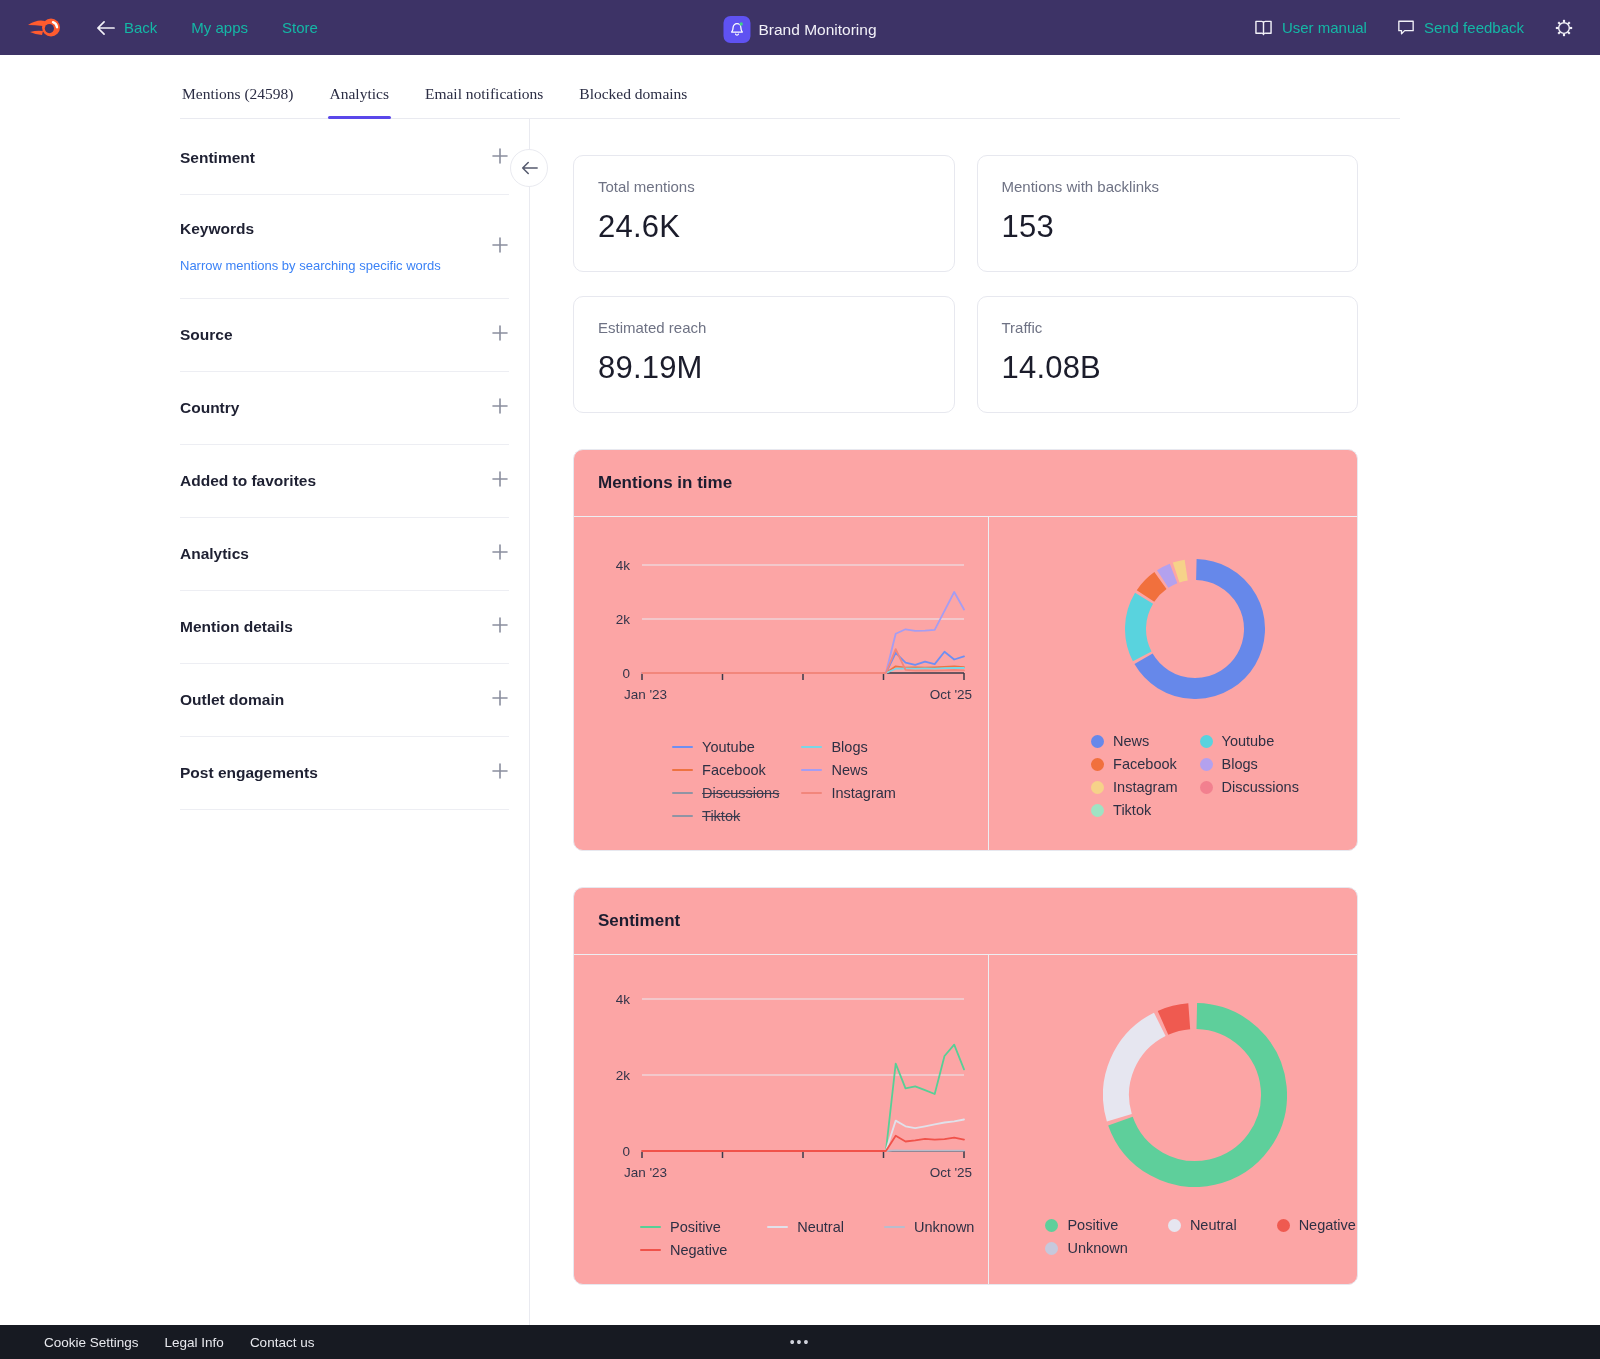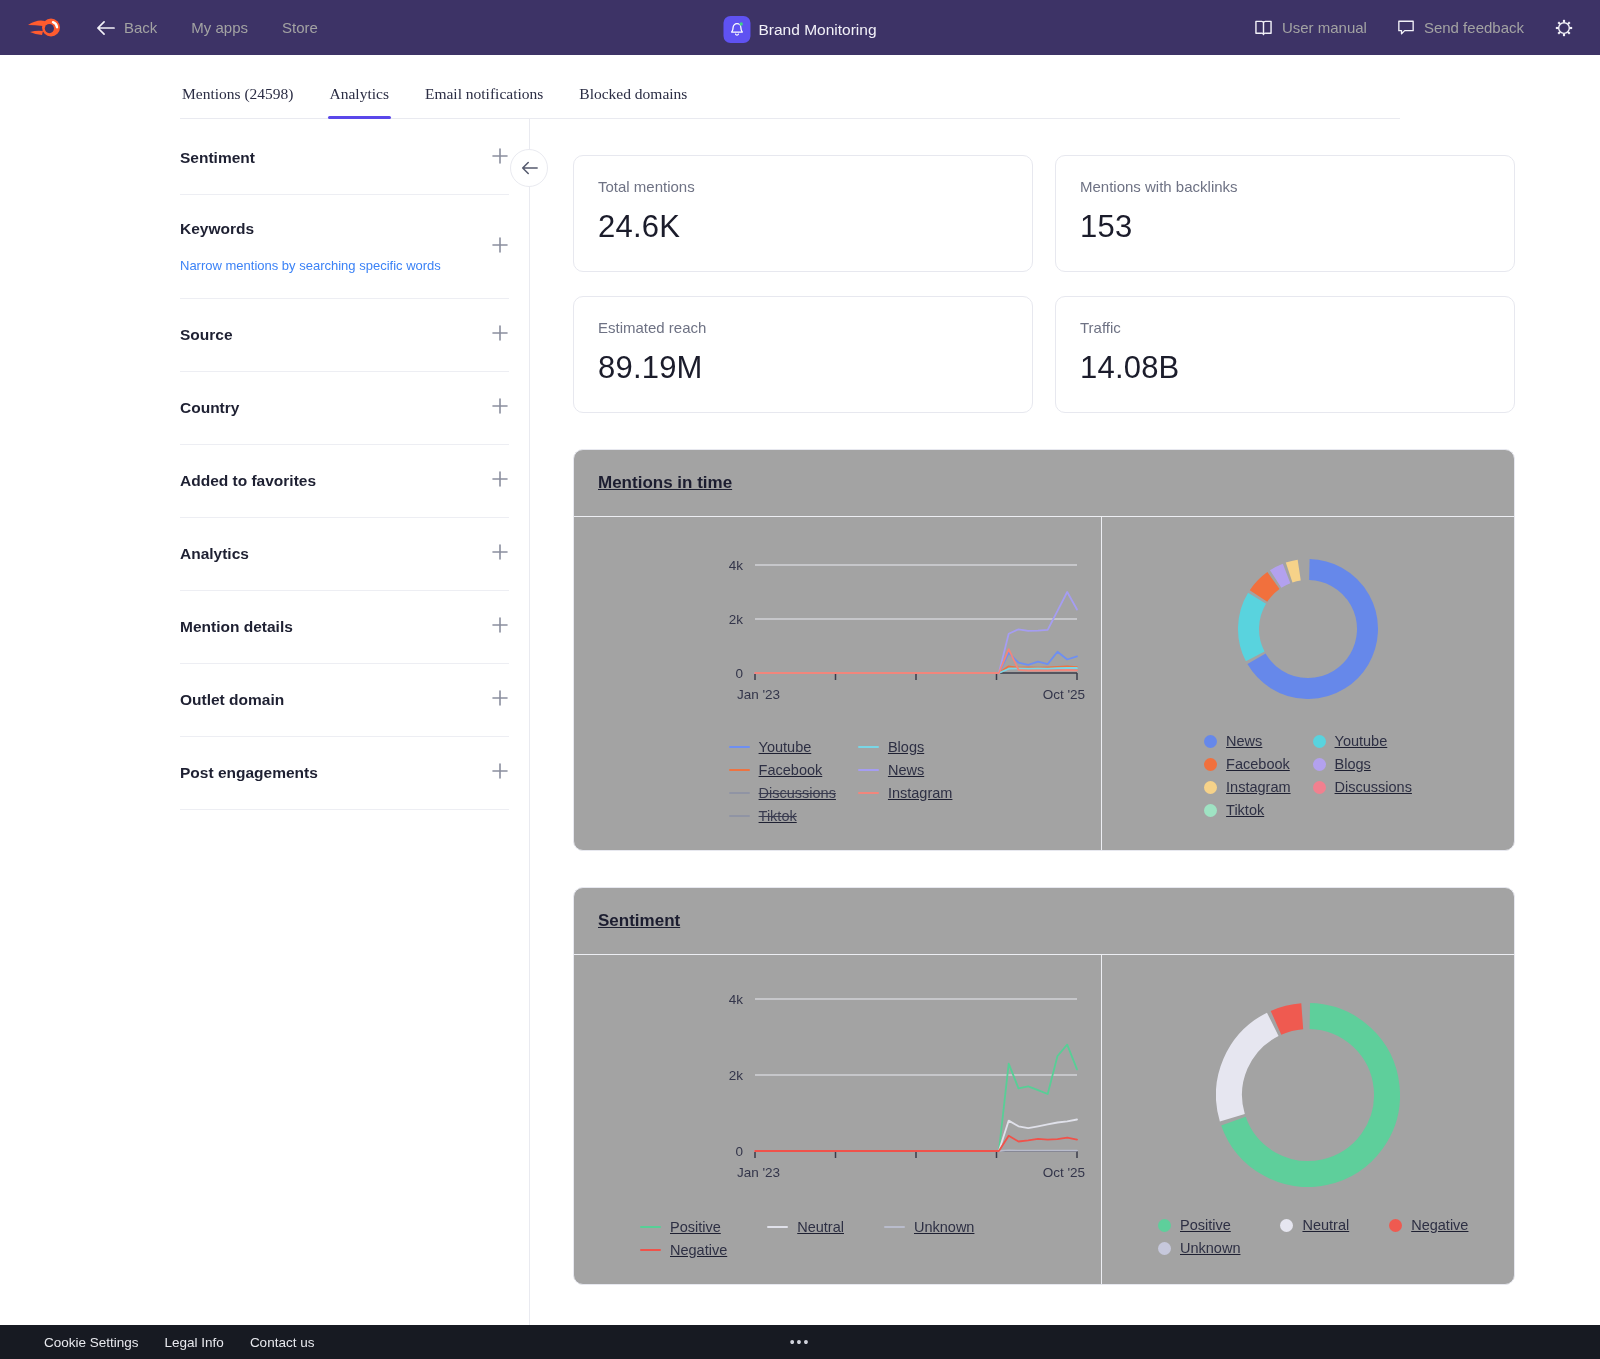--- a/index.html
+++ b/index.html
@@ -8,21 +8,21 @@
     font-family:"Liberation Sans", sans-serif;
     background:#ffffff; color:#1e2032;
     display:flex; flex-direction:column; overflow:hidden;
   }
   
   .navbar{
     height:55px; flex:0 0 55px; background:#3d3366; color:#f2f1f8;
     display:flex; align-items:center; padding:0 26px; position:relative;
   }
   .nav-left{ display:flex; align-items:center; gap:34px; }
-  .nav-item{ display:flex; align-items:center; gap:9px; font-size:15px; color:#a3a3a3; cursor:pointer; background:none;border:none; }
+  .nav-item{ display:flex; align-items:center; gap:9px; font-size:15px; color:#14b8a6; cursor:pointer; background:none;border:none; }
   .nav-right{ margin-left:auto; display:flex; align-items:center; gap:30px; }
   .nav-center{
     position:absolute; left:50%; top:0; transform:translateX(-50%);
     height:59px; display:flex; align-items:center; gap:8px; font-size:15.5px;
   }
   .app-badge{ width:27px; height:27px; border-radius:7px; background:#5f52f2; display:flex; align-items:center; justify-content:center; position:relative; }
   .logo-svg{ display:block; }
   
   .tabs-wrap{ padding:24px 0 0 180px;font-family:Liberation Serif, serif; }
   .tabs{ display:flex; gap:32px; border-bottom:1px solid #e9eaf0; width:1220px; }
@@ -47,28 +47,28 @@
   .filter-row:first-child{ padding-top:0; }
   .filter-title{ font-size:15.5px; font-weight:700; color:#1e2032; }
   .filter-desc{ font-size:13px; color:#3b82f6; margin-top:20px; font-weight:400; }
   .plus-ic{ flex:0 0 auto; }
   .collapse-btn{
     position:absolute; right:-19px; top:30px; width:38px; height:38px; border-radius:50%;
     background:#fff; border:1px solid #e9eaf0; display:flex; align-items:center; justify-content:center;
     cursor:pointer; z-index:3;
   }
   main.dash{ flex:1 1 auto; padding:36px 0 20px 43px; }
-  .dash-inner{ width:942px; }
+  .dash-inner{ width:785px; }
   
   .stats-grid{ display:grid; grid-template-columns:1fr 1fr; gap:24px 22px; }
   .stat-card{ border:1px solid #e7e8ef; border-radius:10px; padding:22px 24px 26px; background:#fff; }
   .stat-label{ font-size:15px; color:#6e7284; }
   .stat-value{ font-size:31px; color:#1b1c2b; margin-top:14px; font-weight:500; letter-spacing:.2px; }
   
-  .chart-card{ border:1px solid #e7e8ef; border-radius:10px; margin-top:36px; background:#a3a3a3;text-decoration:underline; }
+  .chart-card{ border:1px solid #e7e8ef; border-radius:10px; margin-top:36px; background:#fca5a5; }
   .chart-card-head{ padding:23px 24px; font-size:17px; font-weight:700; color:#1c1d30; border-bottom:1px solid #edeef3; }
   .chart-card-body{ display:flex; }
   .pane-line{ flex:1 1 auto; padding:28px 14px 26px 20px;text-align:right; }
   .pane-donut{ width:413px; flex:0 0 413px; border-left:1px solid #edeef3; display:flex; flex-direction:column; align-items:center; padding:26px 20px 24px; }
   
   .legend{ list-style:none; margin-top:22px; }
   .legend.colflow4{ display:grid; grid-auto-flow:column; grid-template-rows:repeat(4,auto); gap:7px 22px; justify-content:center; }
   .legend.rowflow3{ display:grid; grid-template-columns:repeat(3,auto); gap:7px 40px; justify-content:center; align-self:center; }
   .legend li{ display:flex; align-items:center; gap:9px; font-size:14.5px; color:#2e3044; cursor:pointer; white-space:nowrap; }
   .sw-line{ width:21px; height:0; border-top:2.5px solid; border-radius:2px; display:inline-block; }

